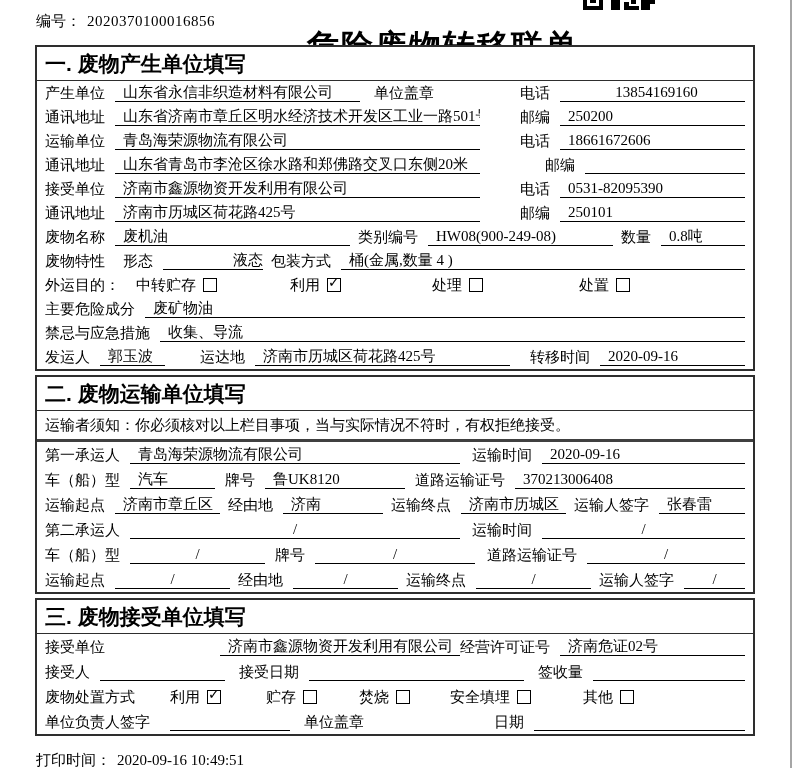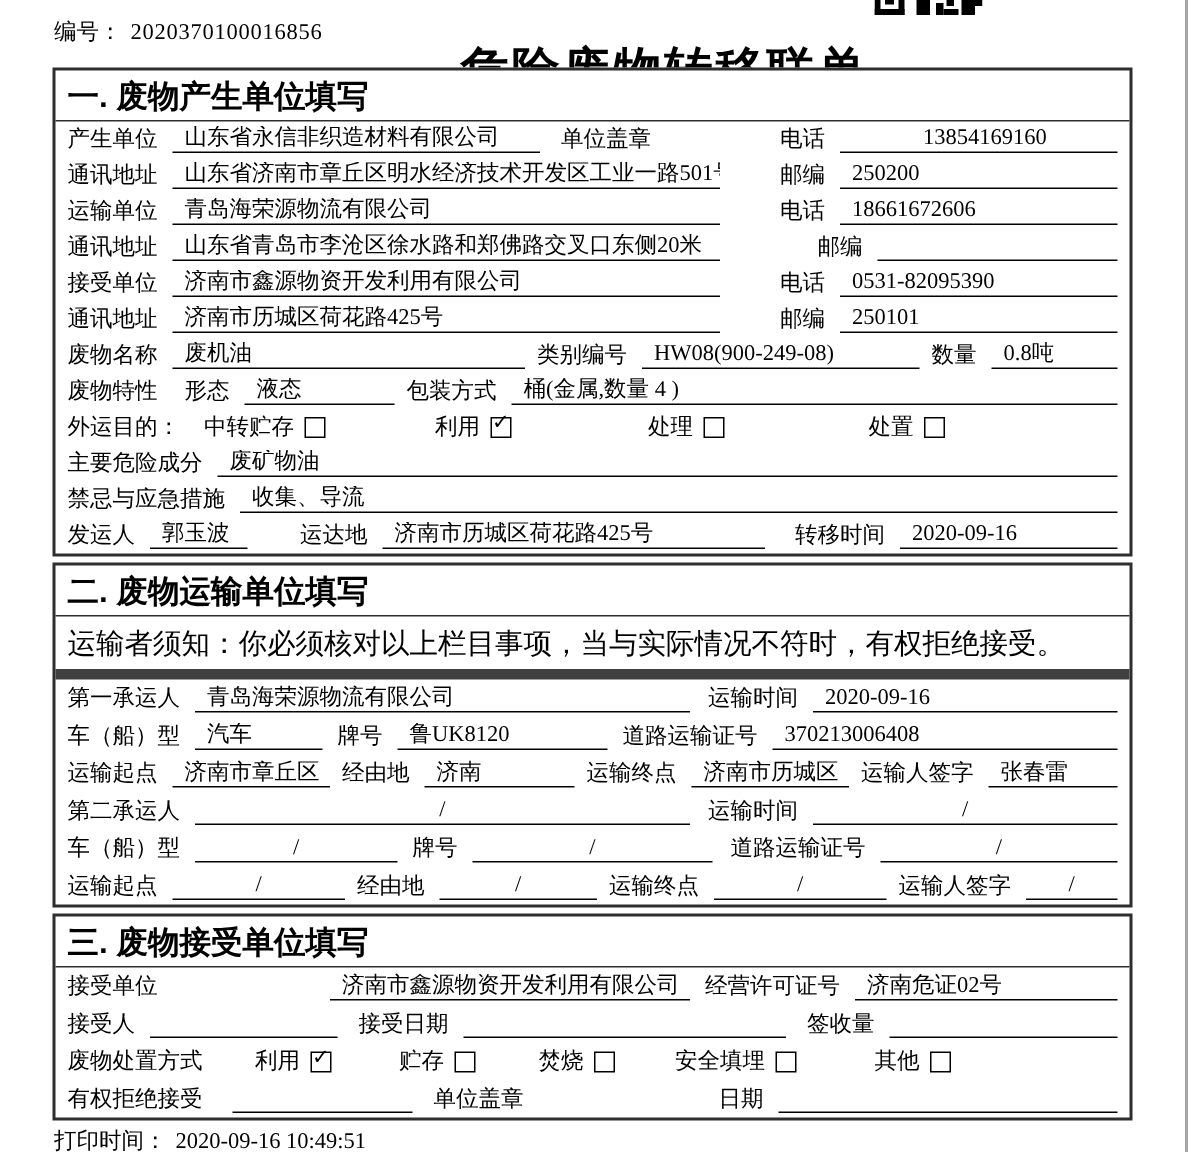--- a/index.html
+++ b/index.html
@@ -15,21 +15,21 @@
     font-size:32px;font-weight:bold;letter-spacing:2px;
     font-family:"Liberation Sans","DejaVu Sans",sans-serif;
   }
   .qr{position:absolute;left:583px;top:0;width:72px;height:10px;}
   .form-table{position:absolute;left:35px;top:45px;width:720px;}
   .section{border:2px solid #2e2e2e;margin-bottom:4px;background:#fff;}
   .sec-heading{
     font-family:"Liberation Sans","DejaVu Sans",sans-serif;
     font-size:21px;font-weight:bold;padding:3px 8px 2px;border-bottom:1px solid #2e2e2e;
   }
-  .note-row{font-size:19px;padding:5px 8px 4px;border-bottom:7px solid #404040;white-space:nowrap;}
+  .note-row{font-size:15px;padding:5px 8px 4px;border-bottom:3px solid #404040;white-space:nowrap;}
   .row{display:flex;align-items:flex-end;padding:0 8px 3px;box-sizing:border-box;}
   .s0 .row{height:24px;}
   .s1 .row{height:25px;}
   .s2 .row{height:25px;}
   .lbl{font-size:15px;line-height:17px;white-space:nowrap;margin-right:10px;flex:0 0 auto;}
   .val{
     font-size:15px;line-height:17px;border-bottom:1px solid #000;
     white-space:nowrap;padding-left:8px;box-sizing:border-box;overflow:hidden;
     flex:0 0 auto;min-height:17px;
   }
@@ -114,21 +114,21 @@
         <span class="lbl">废物名称</span>
         <span class="val" style="width: 235px;">废机油</span>
         <span class="lbl" style="margin-left: 8px;">类别编号</span>
         <span class="val" style="width: 185px;">HW08(900-249-08)</span>
         <span class="lbl" style="margin-left: 8px;">数量</span>
         <span class="val grow">0.8吨</span>
       </div>
       <div class="row">
         <span class="lbl">废物特性</span>
         <span class="lbl" style="margin-left: 8px;">形态</span>
-        <span class="val" style="width: 100px;">液态</span>
+        <span class="val" style="width: 100px; text-align: right;">液态</span>
         <span class="lbl" style="margin-left: 8px;">包装方式</span>
         <span class="val grow">桶(金属,数量 4 )</span>
       </div>
       <div class="row">
         <span class="lbl">外运目的：</span>
         <span class="chk" style="margin-left: 6px;">
           <span class="clbl">中转贮存</span>
           <span class="box"></span>
         </span>
         <span class="chk" style="margin-left: 73px;">
@@ -213,21 +213,21 @@
         <span class="val ctr" style="width: 115px;">/</span>
         <span class="lbl" style="margin-left: 8px;">运输人签字</span>
         <span class="val grow ctr">/</span>
       </div>
     </div>
     <div class="section s2">
       <div class="sec-heading">三. 废物接受单位填写</div>
       <div class="row">
         <span class="lbl">接受单位</span>
         <span class="val" style="width: 240px; margin-left: 105px;">济南市鑫源物资开发利用有限公司</span>
-        <span class="lbl" style="margin-left: 10px;">经营许可证号</span>
+        <span class="lbl" style="margin-left: 0;">经营许可证号</span>
         <span class="val grow">济南危证02号</span>
       </div>
       <div class="row">
         <span class="lbl">接受人</span>
         <span class="val" style="width: 125px;"></span>
         <span class="lbl" style="margin-left: 14px;">接受日期</span>
         <span class="val" style="width: 215px;"></span>
         <span class="lbl" style="margin-left: 14px;">签收量</span>
         <span class="val grow"></span>
       </div>
@@ -250,21 +250,21 @@
         <span class="chk" style="margin-left: 40px;">
           <span class="clbl">安全填埋</span>
           <span class="box"></span>
         </span>
         <span class="chk" style="margin-left: 52px;">
           <span class="clbl">其他</span>
           <span class="box"></span>
         </span>
       </div>
       <div class="row">
-        <span class="lbl">有权拒绝接受</span>
+        <span class="lbl">单位负责人签字</span>
         <span class="val" style="width: 120px; margin-left: 10px;"></span>
         <span class="lbl" style="margin-left: 14px;">单位盖章</span>
         <span class="lbl" style="margin-left: 120px;">日期</span>
         <span class="val grow"></span>
       </div>
     </div>
   </div>
 
 <div class="footer">
   <span>打印时间：</span><span class="num">2020-09-16 10:49:51</span>

